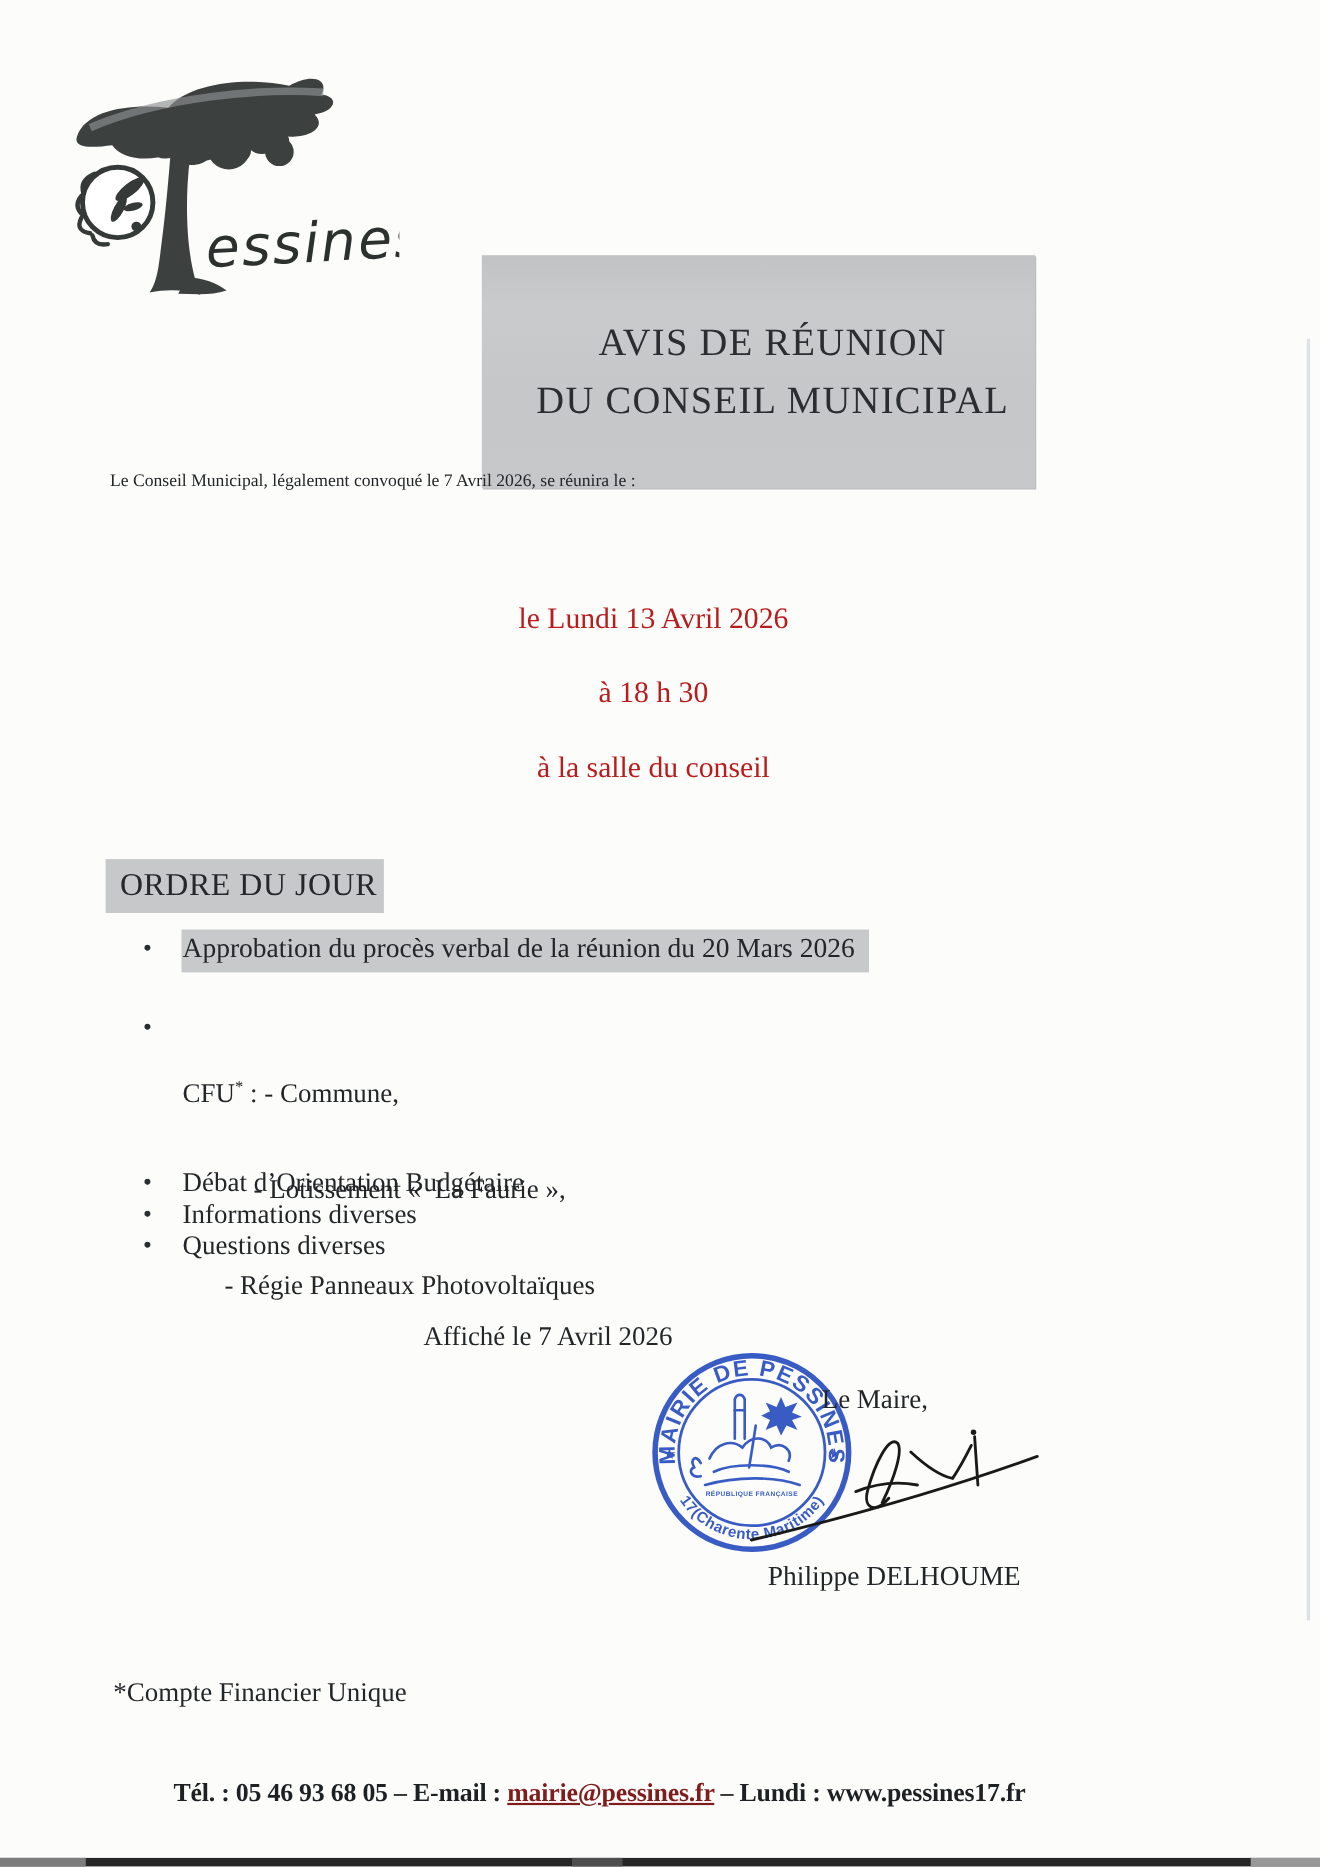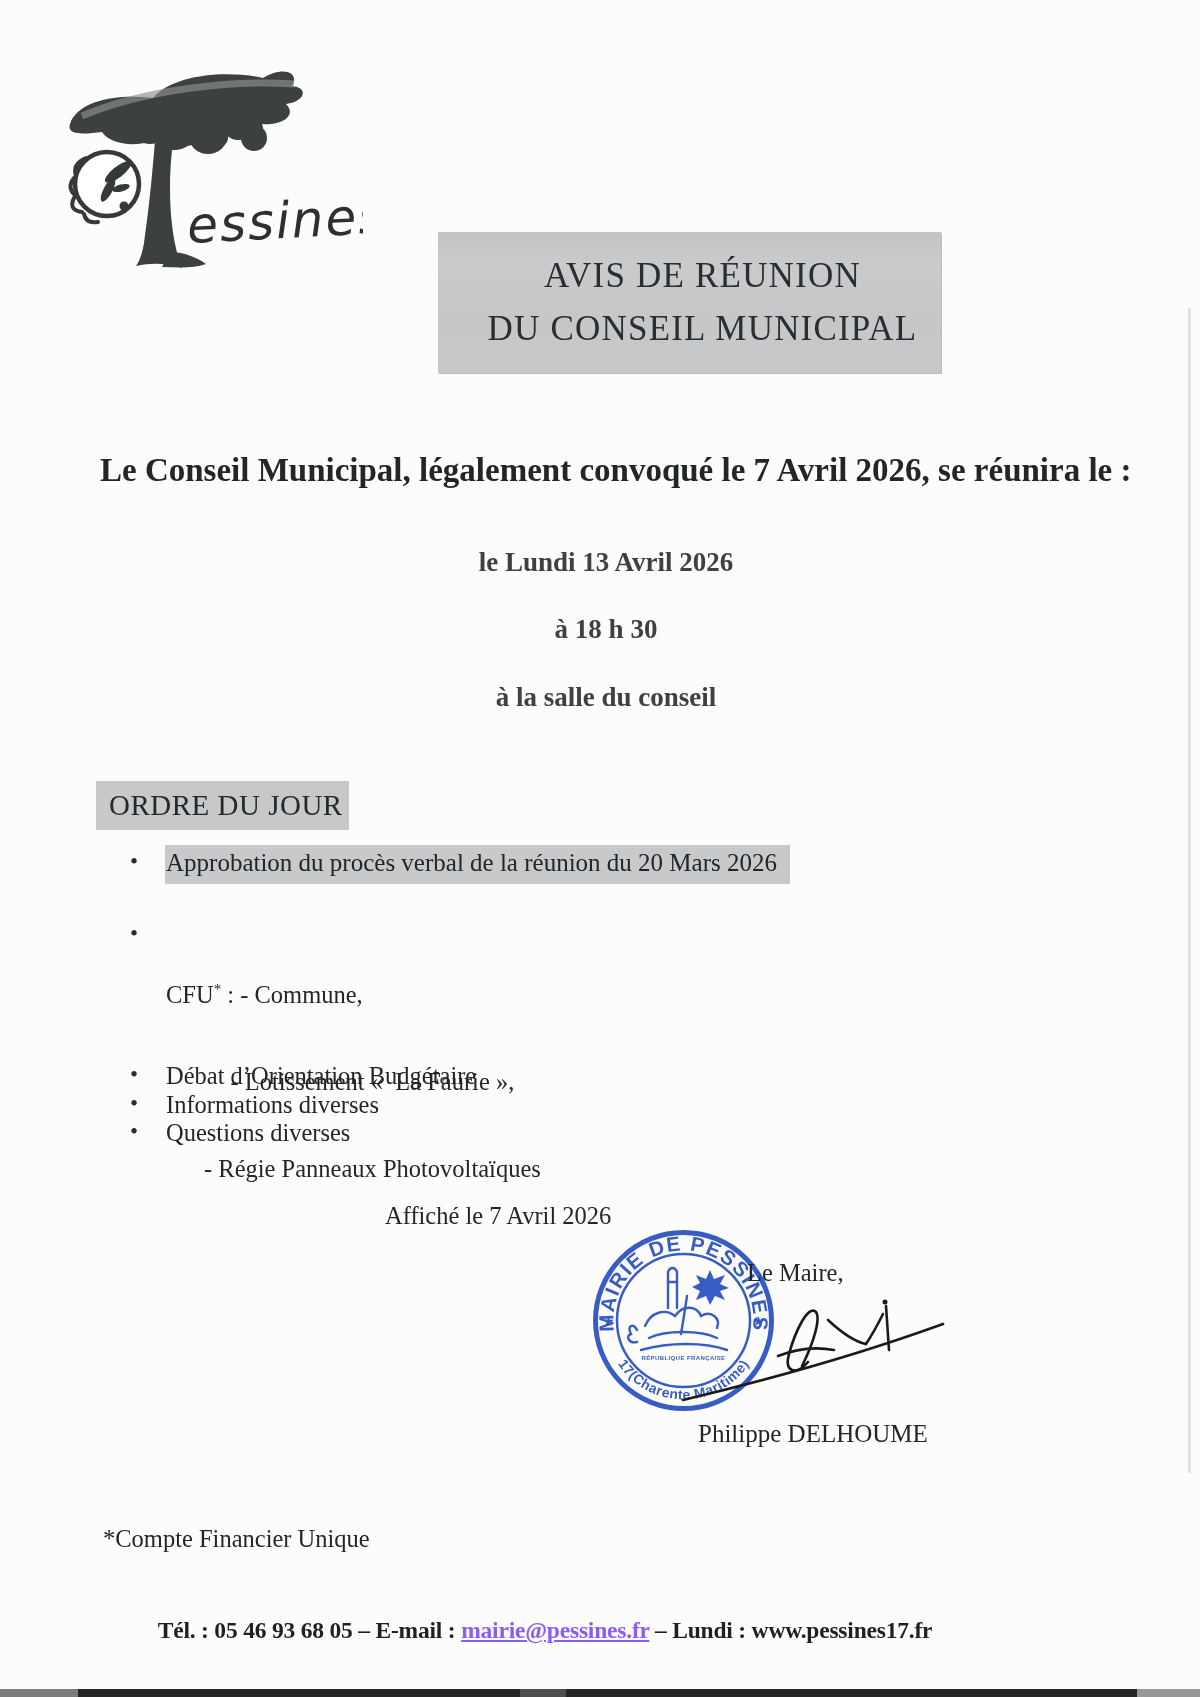--- a/index.html
+++ b/index.html
@@ -4,50 +4,50 @@
 <style>
   html,body{margin:0;padding:0;background:#e8e8e8;}
   .page{
     position:relative;width:1200px;height:1697px;margin:0 auto;
     background:#fcfcfb;overflow:hidden;
     font-family:"Liberation Serif","DejaVu Serif",serif;color:#232628;
   }
   .abs{position:absolute;}
   
   .title-box{
-    left:438px;top:232px;width:503px;height:141px;
+    left:438px;top:232px;width:503px;height:212px;
     background:linear-gradient(180deg,#c1c3c5 0%,#c8cacc 22%,#c5c7c9 60%,#c6c8ca 100%);
     display:flex;flex-direction:column;align-items:center;justify-content:center;
     box-sizing:border-box;padding-left:26px;
     box-shadow:1px 1px 0 #b9bbbd;
   }
   .title-line{font-size:35px;letter-spacing:1.2px;color:#2b2e31;line-height:1.5;white-space:nowrap;}
-  .intro{left:100px;top:452px;font-size:33px;font-weight:bold;}
-  .meet{left:16px;width:1180px;text-align:center;font-weight:bold;font-size:27px;color:#404040;}
+  .intro{left:100px;top:429px;font-size:16px;}
+  .meet{left:4px;width:1180px;text-align:center;font-weight:normal;font-size:27px;color:#b91c1c;}
   .agenda-head{
     left:96px;top:781px;width:253px;height:49px;background:#c6c8ca;
     font-size:29px;letter-spacing:.5px;display:flex;align-items:center;
     box-sizing:border-box;padding-left:13px;color:#25282a;
   }
   .dot{font-size:23px;color:#2a2d2f;}
   .hl-item{
     left:165px;top:845px;background:#c7c9cb;font-size:25px;color:#232628;
     padding:4px 13px 7px 1px;white-space:nowrap;
   }
   .cfu{left:166px;top:917px;font-size:24.5px;line-height:29px;white-space:pre;}
   .cfu sup{font-size:15px;}
   .cfu .sub{margin-left:38px;text-align:center;}
   .li-text{font-size:24.5px;white-space:nowrap;}
   .posted{left:385px;top:1202px;font-size:24.5px;}
   .lemaire{left:747px;top:1259px;font-size:24.5px;z-index:3;}
   .name{left:698px;top:1420px;font-size:25px;}
   .footnote{left:103px;top:1525px;font-size:24.5px;}
   .footer{left:0;top:1615px;width:1090px;text-align:center;font-weight:bold;
     font-size:23.5px;color:#1e2123;line-height:31px;letter-spacing:-0.2px;}
-  .footer a{color:#8b5cf6;text-decoration:underline;}
+  .footer a{color:#7f1d1d;text-decoration:underline;}
   .scanline{left:1188px;top:308px;width:3px;height:1165px;background:#dfe2e4;}
   .bottombar{left:0;top:1689px;width:1200px;height:8px;background:#262626;}
   .bottombar .seg{position:absolute;top:0;height:8px;}
 </style>
 </head>
 <body>
 
 <div class="page">
 
   <svg class="abs" style="left:58px;top:38px;" width="305" height="235" viewBox="0 0 305 235">

